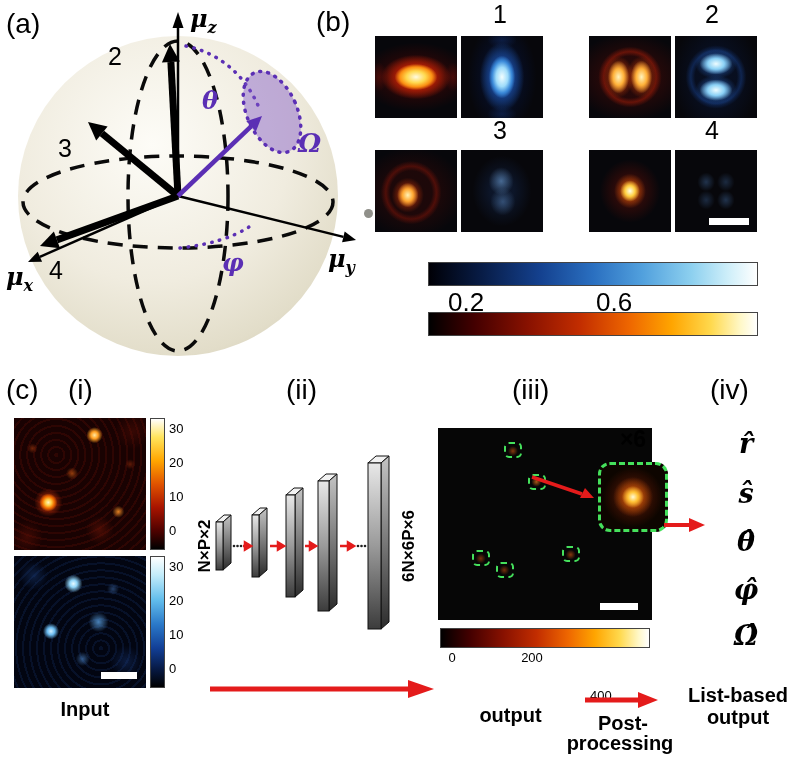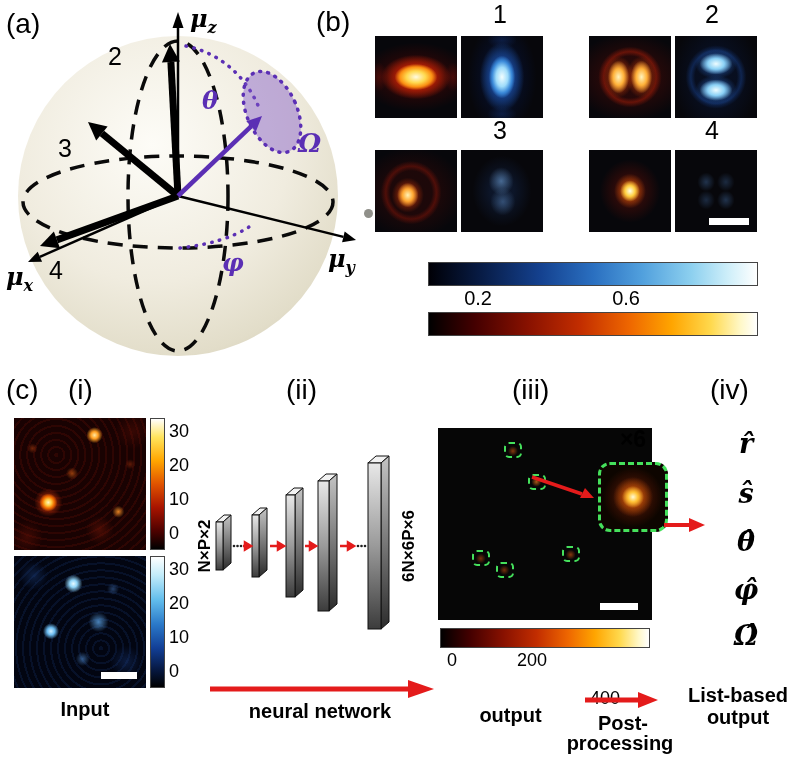--- a/index.html
+++ b/index.html
@@ -8,22 +8,22 @@
           font-family:"Liberation Sans",sans-serif;color:#000}
   .plabel{position:absolute;font-size:28px;color:#000}
   .num{position:absolute;font-size:25px;width:40px;text-align:center}
   .axis-label{position:absolute;font-family:"DejaVu Serif",serif;font-style:italic;font-weight:700;font-size:24px}
   .axis-label sub{font-size:16px}
   .greek{position:absolute;font-family:"DejaVu Serif",serif;font-style:italic;font-weight:700;font-size:24px;color:#5b2fb4}
   .psf{position:absolute;width:82px;height:82px;background-color:#07070b}
   .inp{position:absolute;width:132px;height:132px}
   .cbar-h{position:absolute;border:1px solid #444}
   .cbar-v{position:absolute;width:15px;height:132px;border:1px solid #444}
-  .tick{position:absolute;font-size:18px}
-  .btick{position:absolute;font-size:20px;width:44px;text-align:right}
+  .tick{position:absolute;font-size:13px}
+  .btick{position:absolute;font-size:26px;width:44px;text-align:left}
   .cap{position:absolute;font-size:20px;font-weight:700;text-align:center;line-height:22px}
   .gbox{position:absolute;width:18px;height:16px;border:2px dashed #45e05c;border-radius:5px}
   .sbar{position:absolute;background:#fff}
   .arr{position:absolute}
   .sym{position:absolute;width:64px;text-align:center;font-family:"DejaVu Serif",serif;font-style:italic;font-weight:700;font-size:27px}
   .dot{position:absolute;width:9px;height:9px;border-radius:50%;background:#90908a}
 
   .grad-blue-h{background:linear-gradient(to right,#000006,#081c46 16%,#14418f 34%,#2a6fc0 50%,#51a0dd 65%,#8dd0ef 80%,#cdeef9 91%,#ffffff)}
   .grad-hot-h{background:linear-gradient(to right,#000000,#440000 14%,#881100 30%,#c22d00 46%,#ee6600 61%,#ffa500 74%,#ffd94e 86%,#fff8c8 95%,#ffffff)}
   .grad-hot-v{background:linear-gradient(to bottom,#ffffff,#ffe45c 14%,#ffa600 32%,#e05300 50%,#a81400 68%,#530200 85%,#000000)}
@@ -249,21 +249,20 @@
         <polygon points="158,138 152,134.4 152,141.6"></polygon>
     </g>
     <text transform="rotate(-90 10 138)" x="10" y="138" text-anchor="middle" font-family="Liberation Sans, sans-serif" font-size="17" font-weight="bold" dominant-baseline="middle">N×P×2</text>
     <text transform="rotate(-90 214 138)" x="214" y="138" text-anchor="middle" font-family="Liberation Sans, sans-serif" font-size="17" font-weight="bold" dominant-baseline="middle">6N×6P×6</text>
   </svg>
 
   <svg class="arr" style="left:206px;top:676px" width="232" height="26" viewBox="0 0 232 26">
     <line x1="4" y1="13" x2="206" y2="13" stroke="#e41b1b" stroke-width="5"></line>
     <polygon points="228,13 202,4 202,22" fill="#e41b1b"></polygon>
   </svg>
-  <div class="cap" style="left:200px;top:700px;width:240px">neural network</div>
 
   <div class="outbox" style="left:438px;top:428px"></div>
   <div class="gbox" style="left:504px;top:442px"></div>
   <div class="gbox" style="left:528px;top:474px"></div>
   <div class="gbox" style="left:472px;top:550px"></div>
   <div class="gbox" style="left:496px;top:562px"></div>
   <div class="gbox" style="left:562px;top:546px"></div>
   <div class="sbar" style="left:600px;top:603px;width:38px;height:7px"></div>
 
   <svg class="arr" style="left:530px;top:472px" width="72" height="34" viewBox="0 0 72 34">

